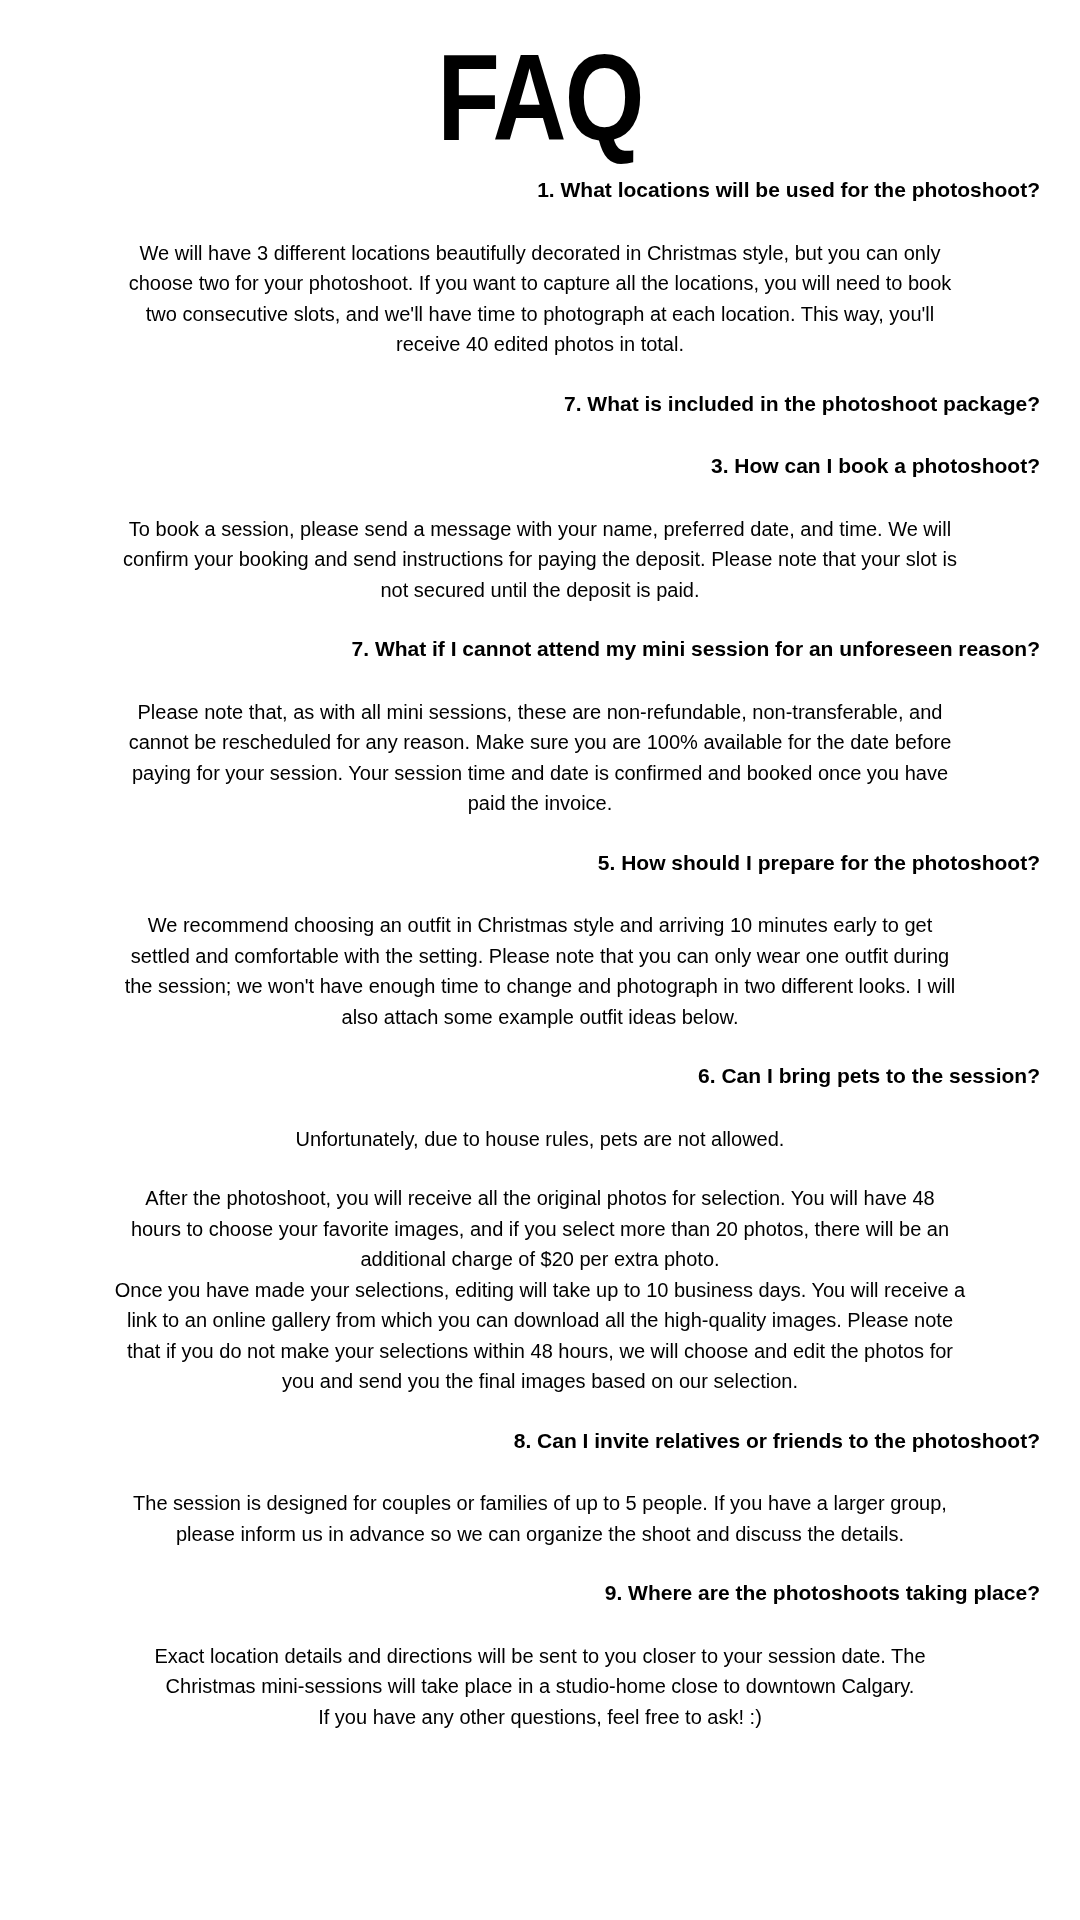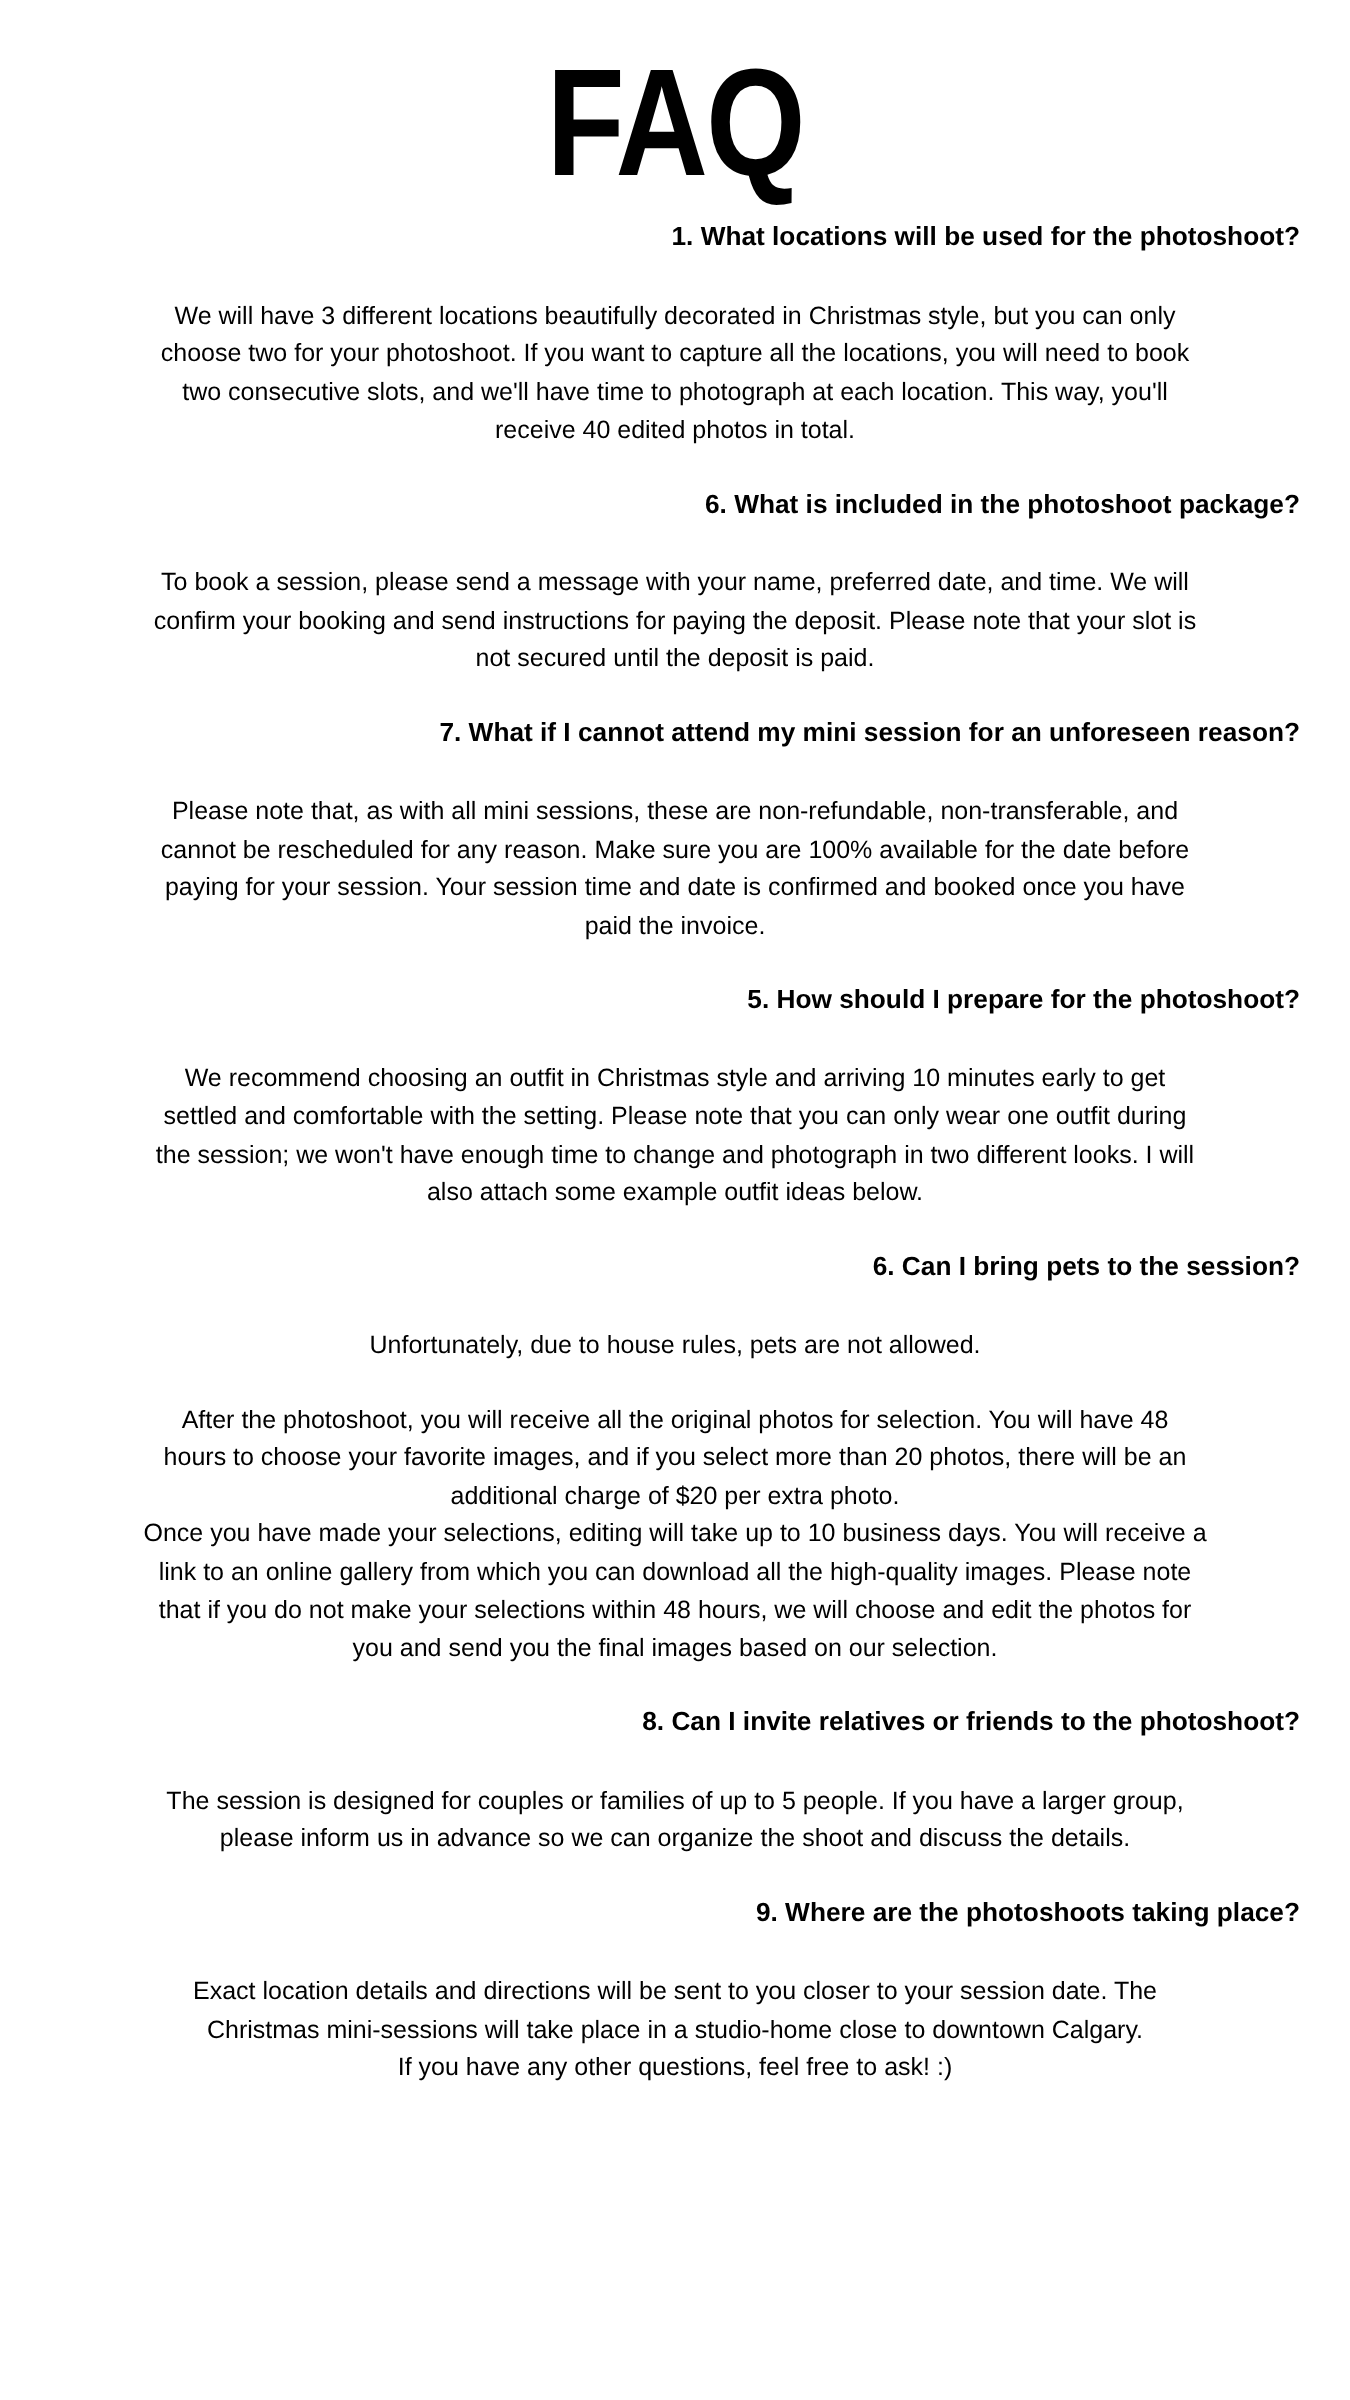--- a/index.html
+++ b/index.html
@@ -58,24 +58,25 @@
 
   <section class="qa">
     <h2 class="qa-question">1. What locations will be used for the photoshoot?</h2>
     <p class="qa-answer">We will have 3 different locations beautifully decorated in Christmas style, but you can only
 choose two for your photoshoot. If you want to capture all the locations, you will need to book
 two consecutive slots, and we'll have time to photograph at each location. This way, you'll
 receive 40 edited photos in total.</p>
   </section>
 
   <section class="qa">
-    <h2 class="qa-question">6. What is included in the photoshoot package?</h2>
+    <h2 class="qa-question">7. What is included in the photoshoot package?</h2>
   </section>
 
   <section class="qa">
+    <h2 class="qa-question">3. How can I book a photoshoot?</h2>
     <p class="qa-answer">To book a session, please send a message with your name, preferred date, and time. We will
 confirm your booking and send instructions for paying the deposit. Please note that your slot is
 not secured until the deposit is paid.</p>
   </section>
 
   <section class="qa">
     <h2 class="qa-question">7. What if I cannot attend my mini session for an unforeseen reason?</h2>
     <p class="qa-answer">Please note that, as with all mini sessions, these are non-refundable, non-transferable, and
 cannot be rescheduled for any reason. Make sure you are 100% available for the date before
 paying for your session. Your session time and date is confirmed and booked once you have

